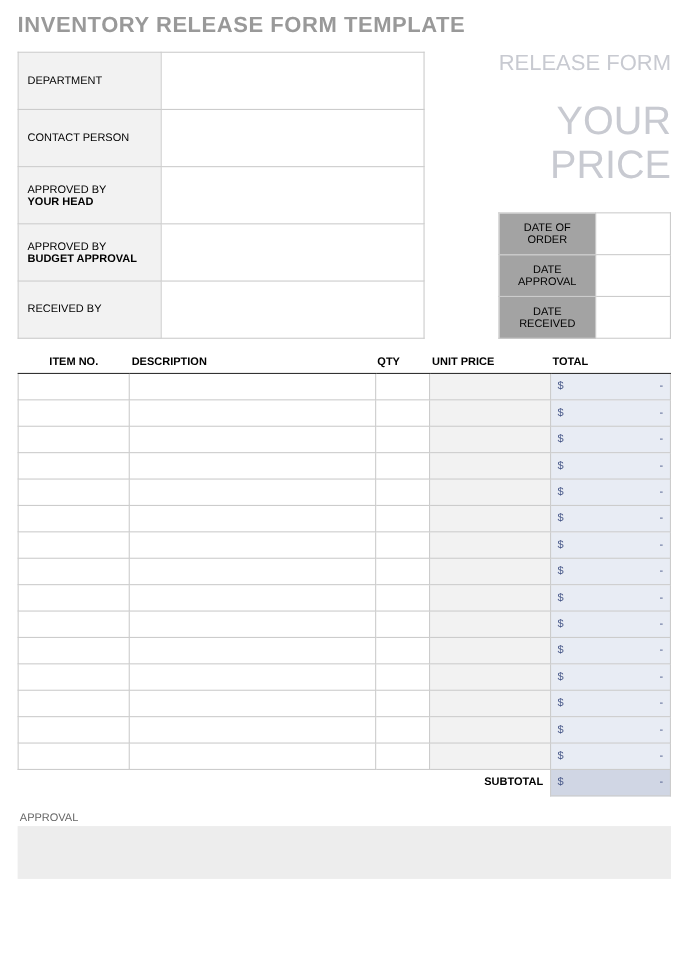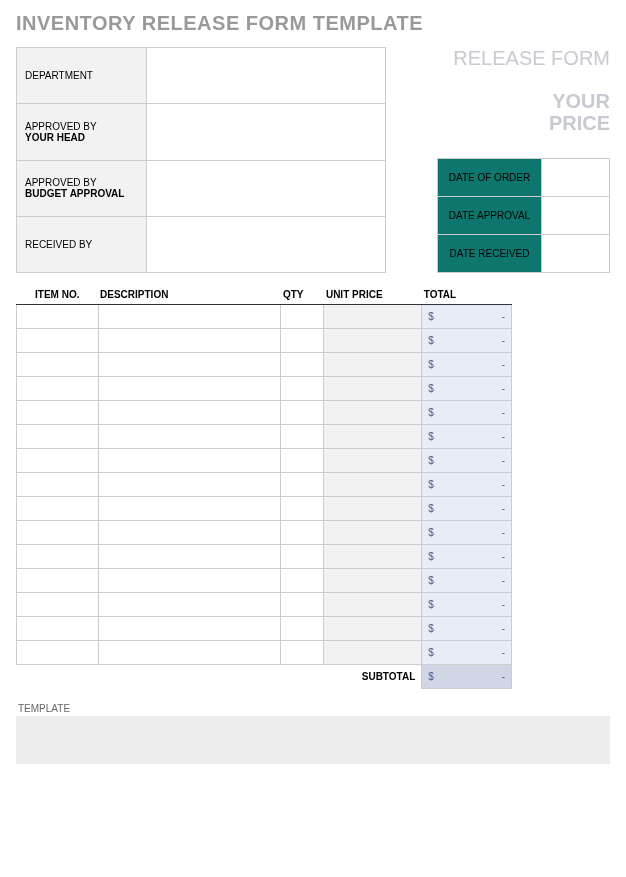--- a/index.html
+++ b/index.html
@@ -52,48 +52,48 @@
     }
     .release-form-label {
       color: #c8cad1;
       font-size: 20px;
       font-weight: 500;
       text-align: right;
       margin-bottom: 20px;
     }
     .logo-box {
       color: #c8cad1;
-      font-size: 20px;
-      font-weight: bold;
+      font-size: 36px;
+      font-weight: normal;
       text-align: right;
       line-height: 1.1;
       margin-bottom: 24px;
     }
     .date-table {
       border-collapse: collapse;
     }
     .date-table td {
       border: 1px solid #ccc;
       height: 38px;
       font-size: 10px;
       text-align: center;
       vertical-align: middle;
     }
     .date-table .label-cell {
-      background: #0f766e;
-      width: 104px;
+      background: #a3a3a3;
+      width: 88px;
       padding: 2px 4px;
     }
     .date-table .value-cell {
       background: #fff;
       width: 68px;
     }
     .items-table {
       border-collapse: collapse;
-      width: 496px;
+      width: 594px;
       margin-top: 12px;
     }
     .items-table th {
       font-size: 10px;
       font-weight: bold;
       text-align: left;
       padding: 4px 2px;
       border-bottom: 1px solid #333;
     }
     .items-table th:first-child { text-align: center; }
@@ -150,20 +150,24 @@
 </head>
 <body>
 
 <div class="title">INVENTORY RELEASE FORM TEMPLATE</div>
 
 <div class="top-row">
   <table class="info-table">
     <tbody>
         <tr>
       <td class="label-cell">DEPARTMENT</td>
+      <td class="value-cell"></td>
+    </tr>
+    <tr>
+      <td class="label-cell">CONTACT PERSON</td>
       <td class="value-cell"></td>
     </tr>
     <tr>
       <td class="label-cell">
         <span>APPROVED BY</span><br>
         <span class="bold">YOUR HEAD</span>
       </td>
       <td class="value-cell"></td>
     </tr>
     <tr>
@@ -405,15 +409,15 @@
         <div class="col-total-inner">
             <span>$</span>
             <span>-</span>
           </div>
       </td>
     </tr>
   </tfoot>
 </table>
 
 <div class="comments-section">
-  <div class="comments-label">TEMPLATE</div>
+  <div class="comments-label">APPROVAL</div>
   <div class="comments-box"></div>
 </div>
 
 </body></html>

